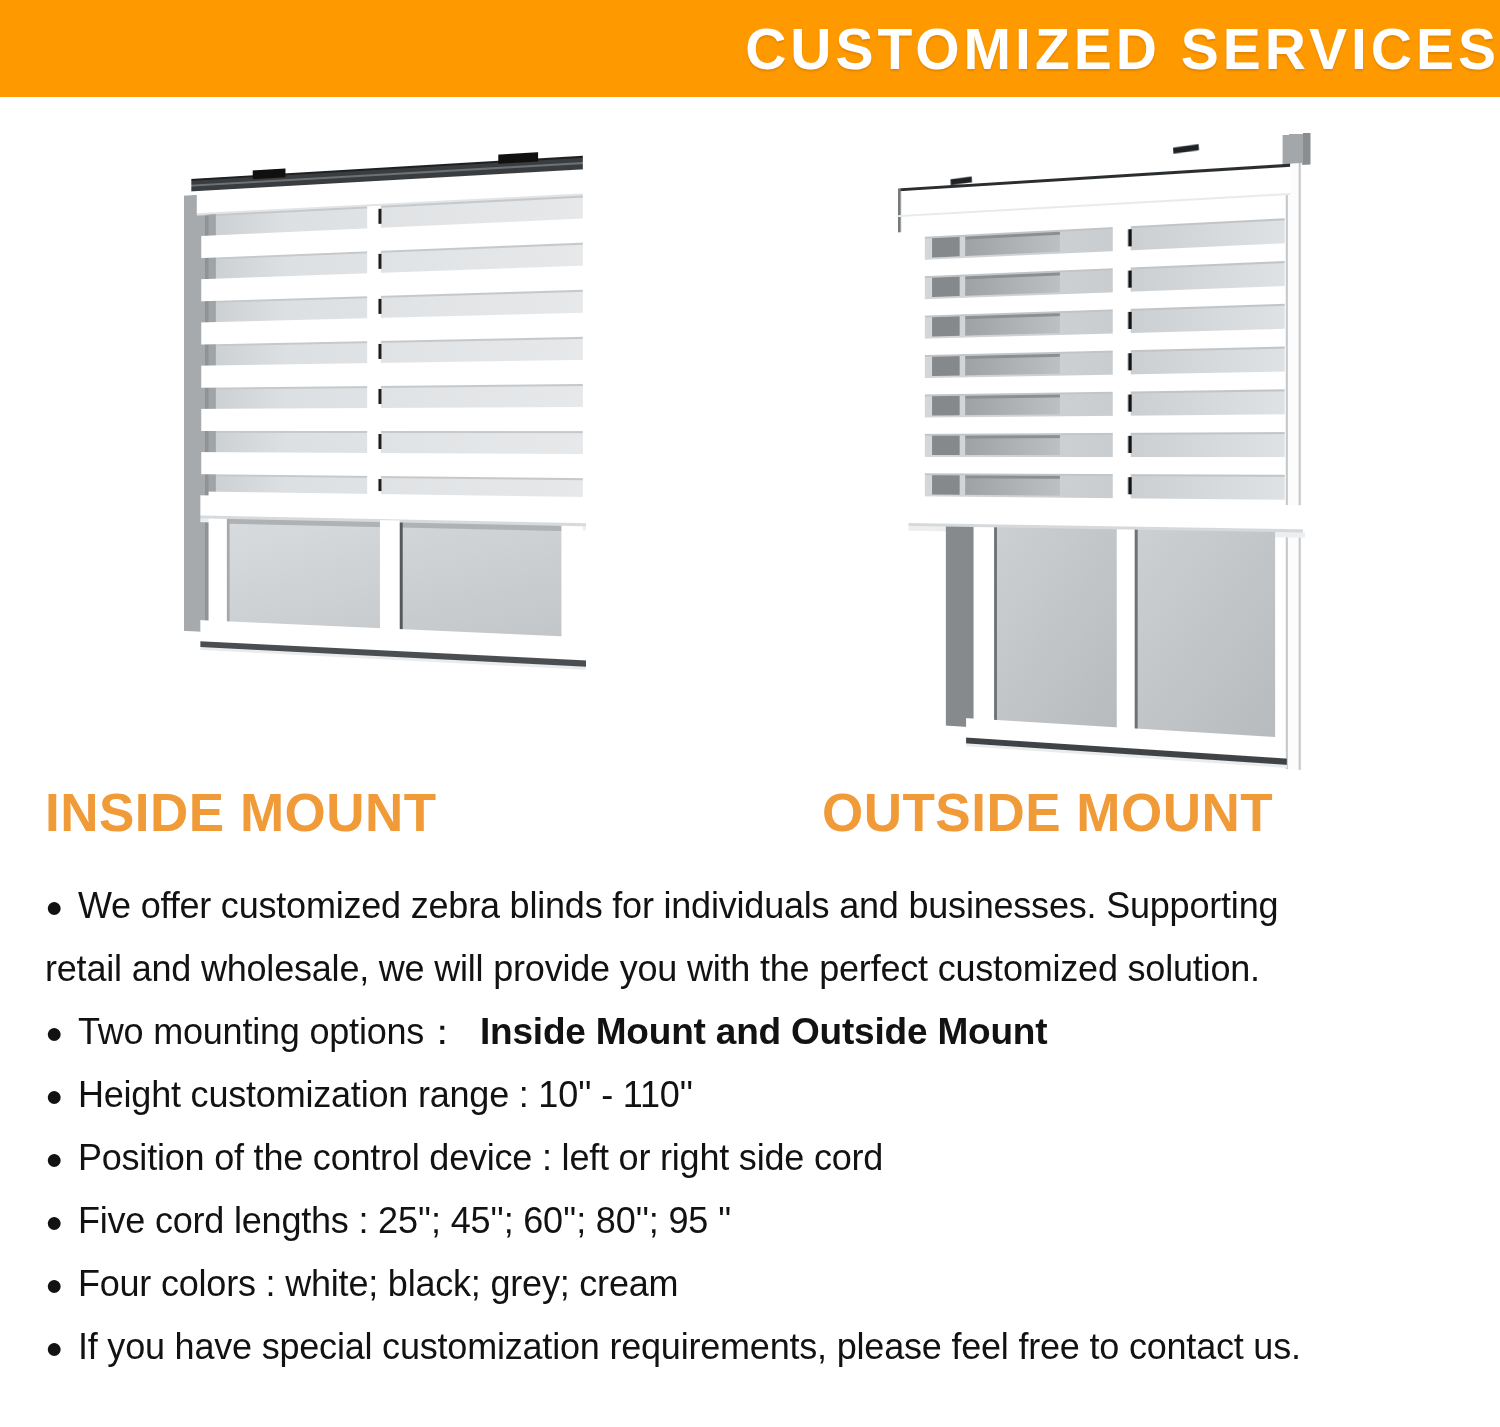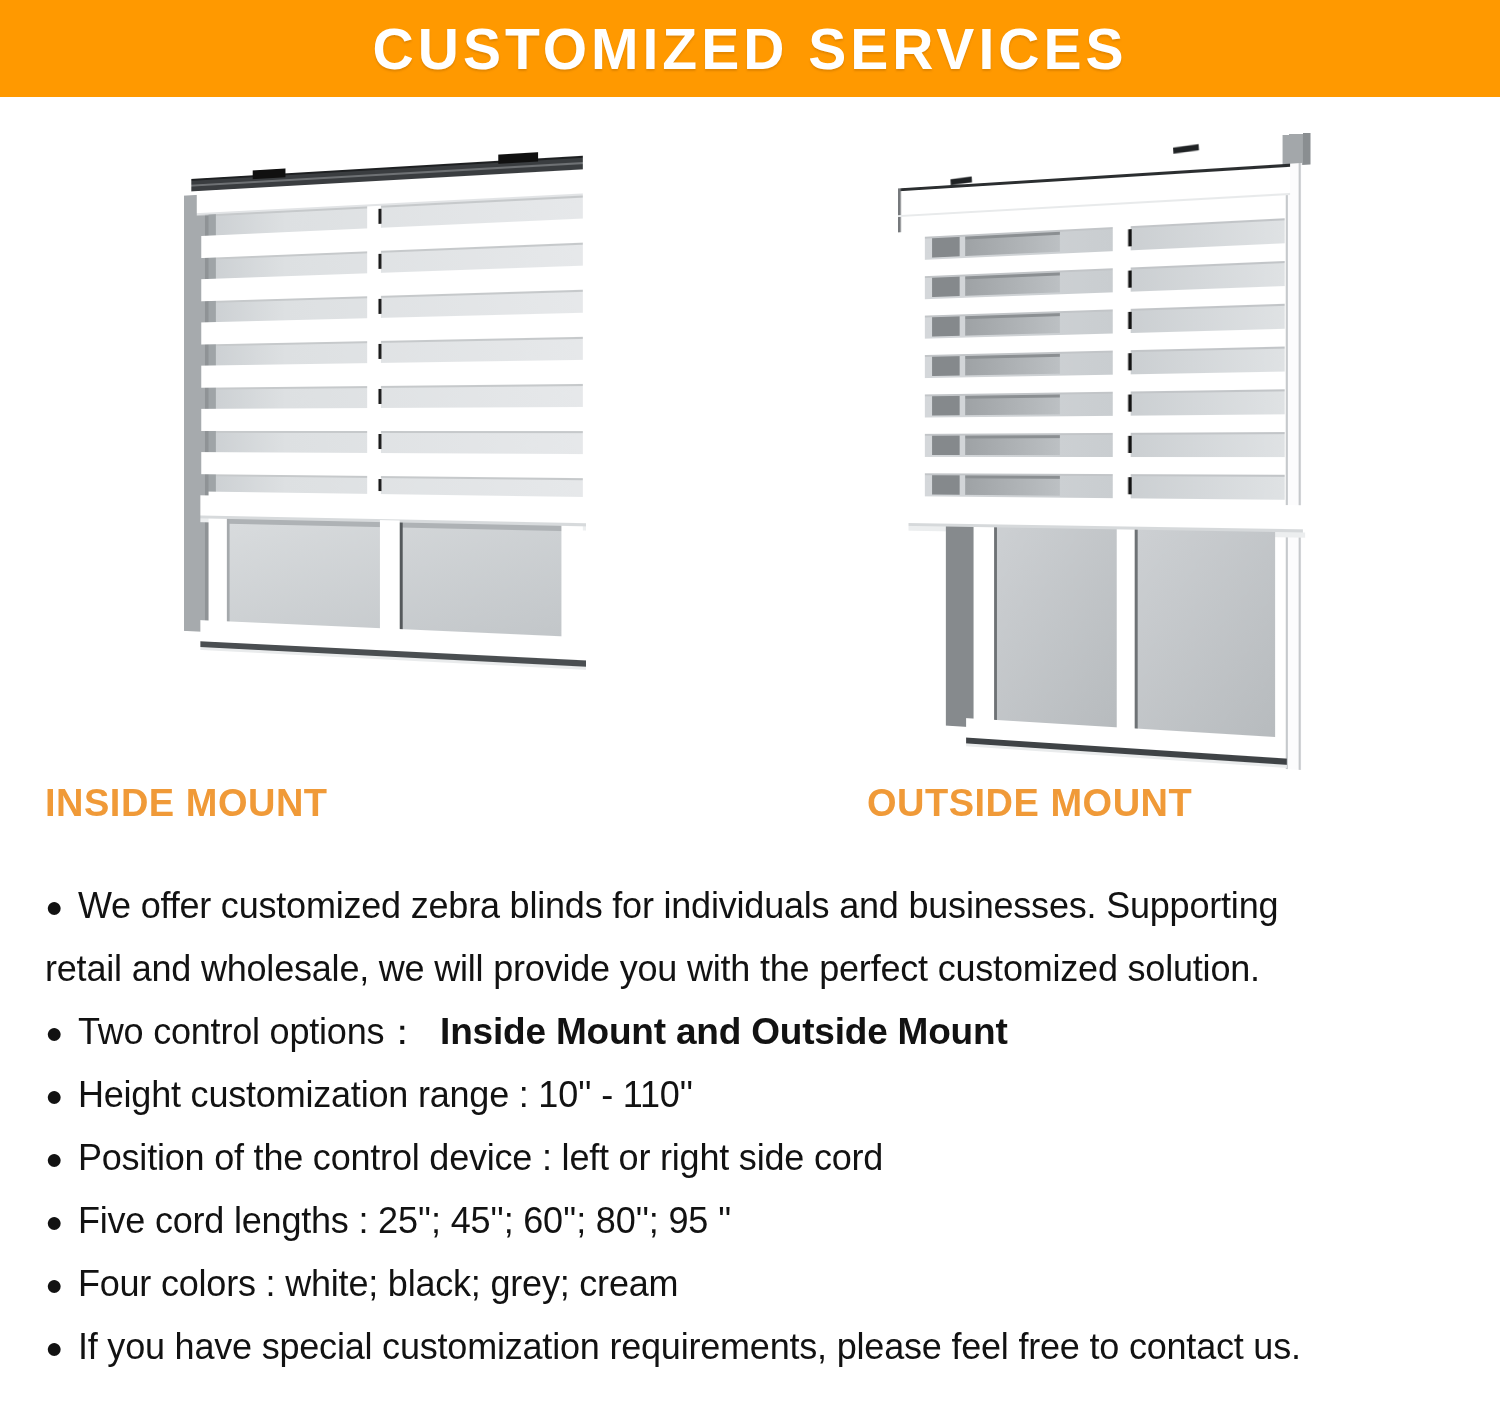--- a/index.html
+++ b/index.html
@@ -8,45 +8,45 @@
     position:relative;
     background:#ffffff;
     font-family:"Liberation Sans", sans-serif;
     overflow:hidden;
   }
 
   
   .banner {
     position:absolute; left:0; top:0; width:1500px; height:97px;
     background:#FF9900;
-    display:flex; align-items:center; justify-content:center;
+    display:flex; align-items:center; justify-content:flex-end;
   }
   .banner-title {
     color:#ffffff; font-size:57px; font-weight:800; letter-spacing:4px;
     text-shadow:0 2px 2px rgba(140,80,0,0.25);
   }
 
   
   .photo {
     position:absolute;
     transform: perspective(820px) rotateY(-10.5deg);
     transform-origin:50% 50%;
   }
   #photo-inside  { left:172px; top:160px; width:408px; height:540px; }
   #photo-outside { left:885px; top:148px; width:420px; height:615px; }
   .photo svg { display:block; }
 
   
   .mount-label {
     position:absolute; top:782px;
-    font-size:38px; font-weight:800; color:#F09A38; letter-spacing:0.5px;
+    font-size:53px; font-weight:800; color:#F09A38; letter-spacing:0.5px;
     white-space:nowrap;
   }
   #label-inside  { left:45px; }
-  #label-outside { left:867px; }
+  #label-outside { left:822px; }
 
   
   .features {
     position:absolute; left:45px; top:884px; width:1430px;
     color:#121212;
   }
   .fline {
     height:63px; line-height:43px;
     font-size:36px; letter-spacing:-0.2px; white-space:nowrap;
   }
@@ -306,21 +306,21 @@
 <div class="mount-label" id="label-outside">OUTSIDE MOUNT</div>
 
 <div class="features">
   <div class="fline">
     <span class="dot">●</span><span>We offer customized zebra blinds for individuals and businesses. Supporting</span>
   </div>
   <div class="fline">
     <span>retail and wholesale, we will provide you with the perfect customized solution.</span>
   </div>
   <div class="fline">
-    <span class="dot">●</span><span>Two control options：</span><span class="b2-value">Inside Mount and Outside Mount</span>
+    <span class="dot">●</span><span>Two mounting options：</span><span class="b2-value">Inside Mount and Outside Mount</span>
   </div>
   <div class="fline">
     <span class="dot">●</span><span>Height customization range : 10'' - 110''</span>
   </div>
   <div class="fline">
     <span class="dot">●</span><span>Position of the control device : left or right side cord</span>
   </div>
   <div class="fline">
     <span class="dot">●</span><span>Five cord lengths : 25''; 45''; 60''; 80''; 95 ''</span>
   </div>

